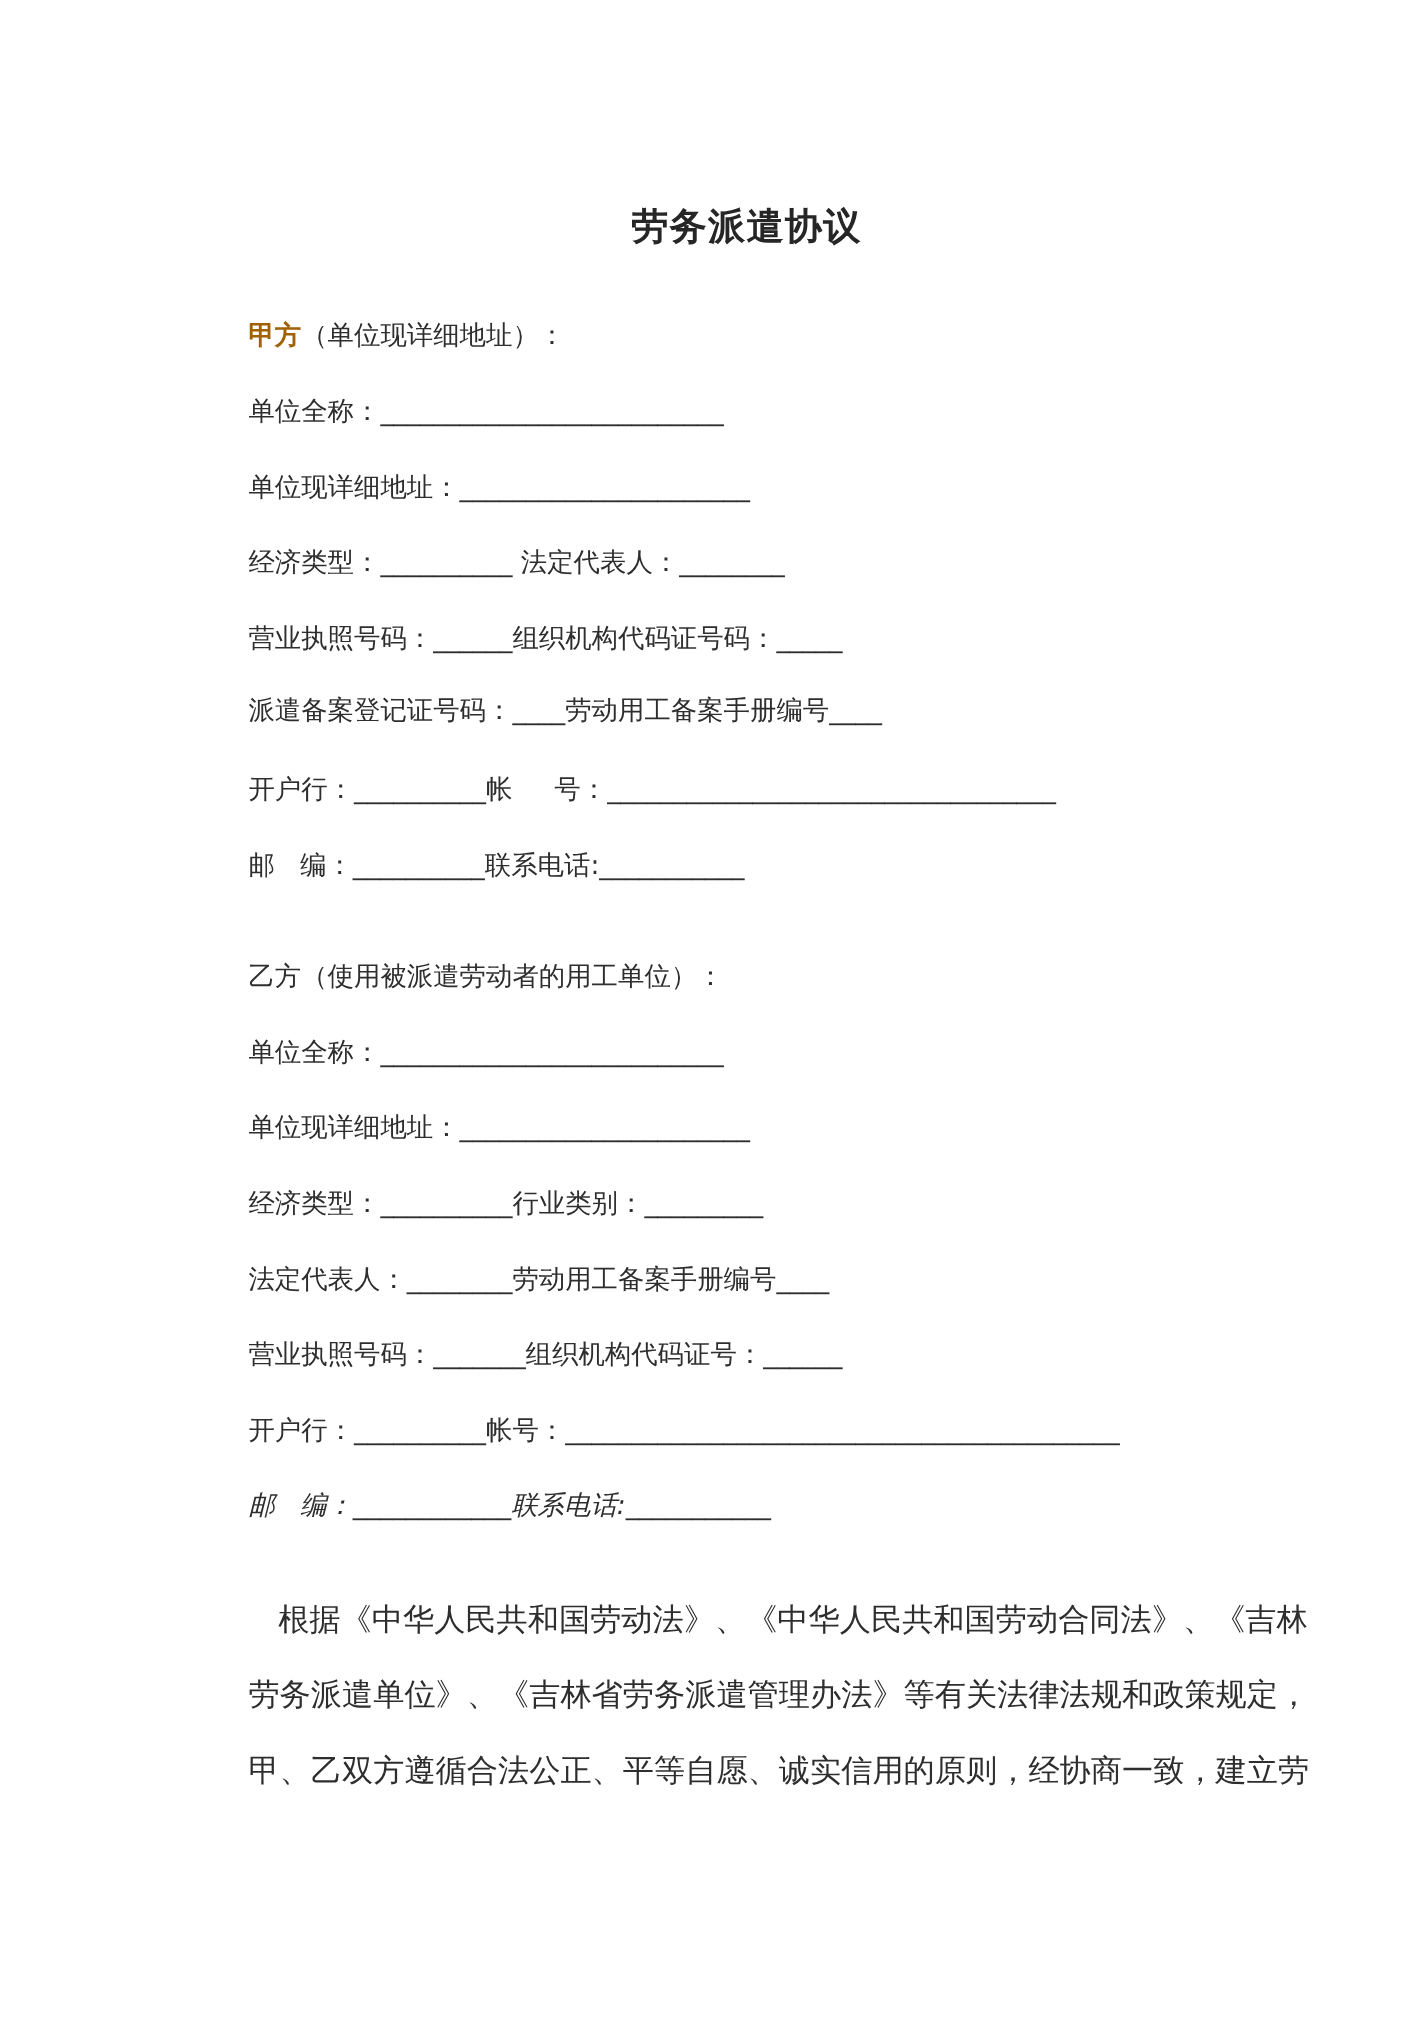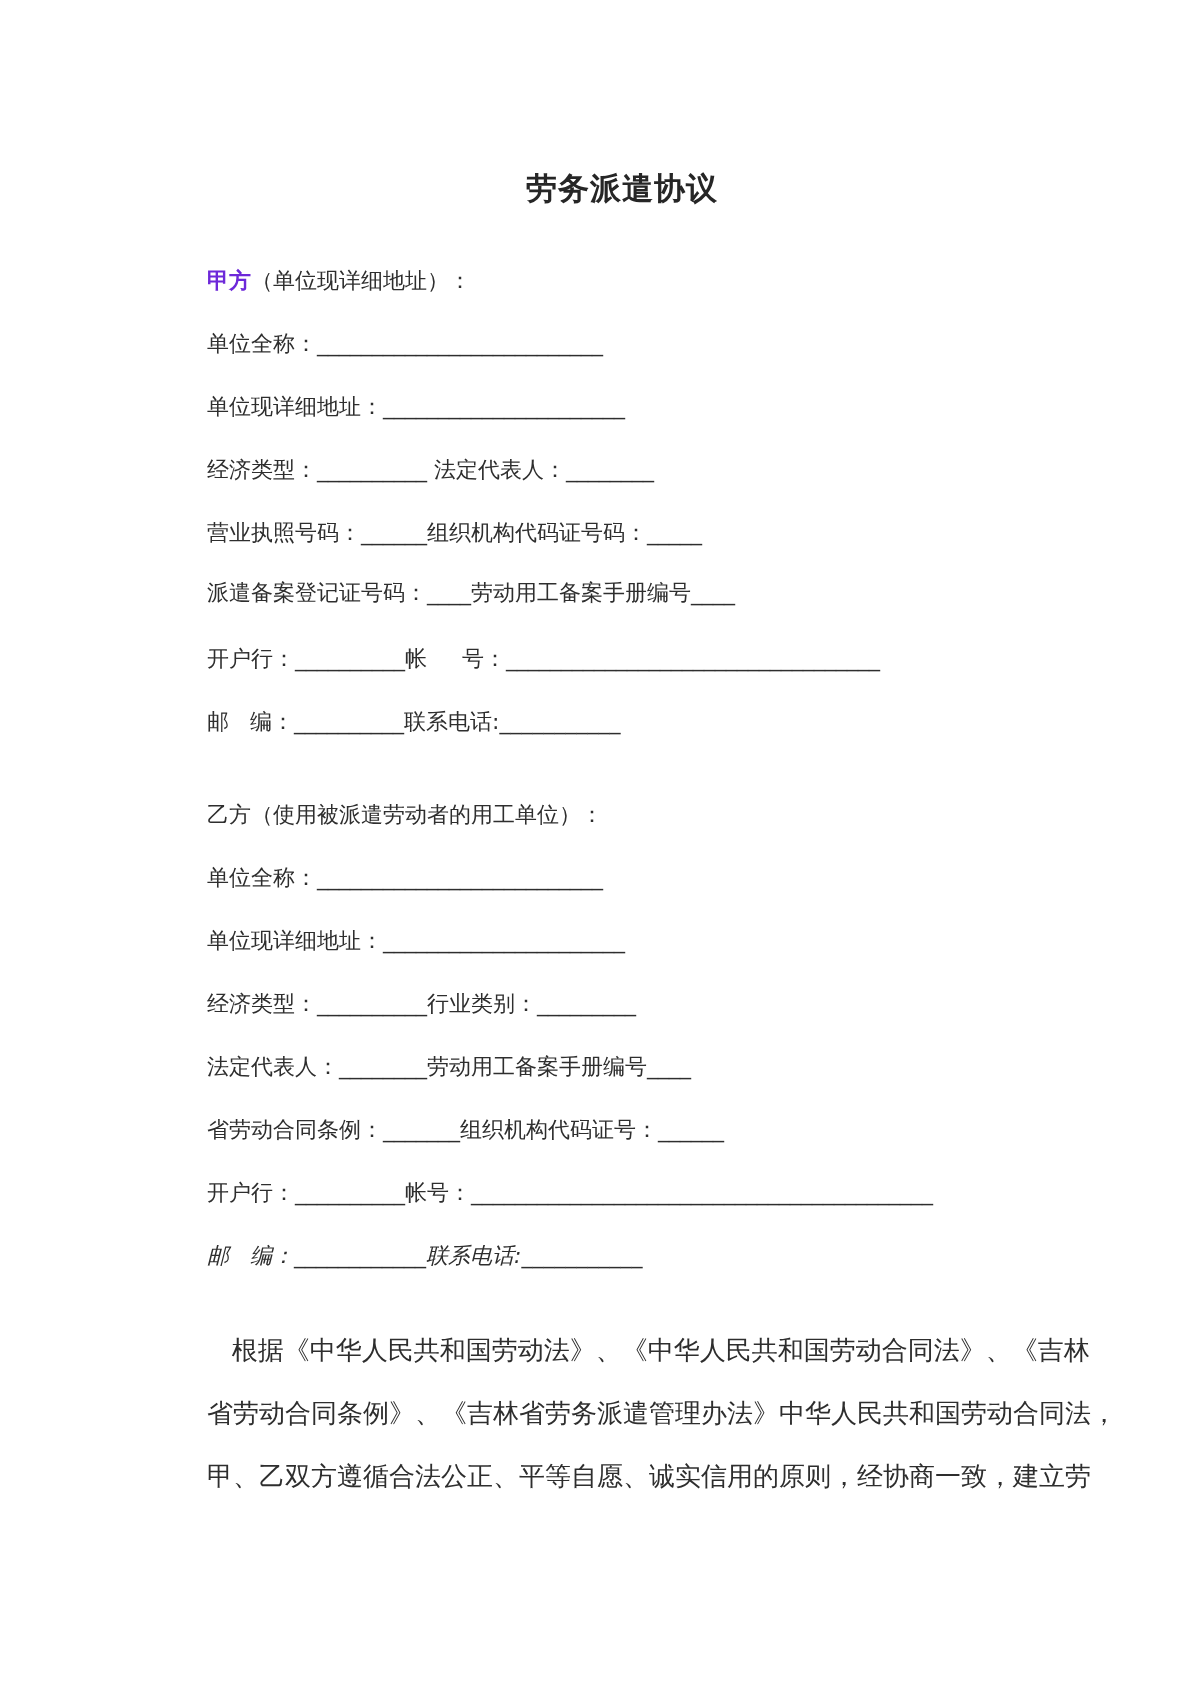--- a/index.html
+++ b/index.html
@@ -11,21 +11,21 @@
     .page { position: absolute; left: 0; top: 0; width: 1046px; height: 1683px; margin-left: 27px; }
     .title {
       position: absolute; left: 0; width: 1190px; top: 168px;
       text-align: center; font-size: 31px; font-weight: bold; color: #262626;
       letter-spacing: 1px;
     }
     .line {
       position: absolute; left: 180px; font-size: 22px; line-height: 30px;
       white-space: pre; color: #2e2e2e;
     }
-    .line b { font-weight: bold; color: #6d28d9; }
+    .line b { font-weight: bold; color: #a16207; }
     .para {
       position: absolute; left: 180px; width: 840px; font-size: 26px;
       line-height: 30px; white-space: pre; color: #2e2e2e;
     }
   </style>
 </head>
 <body>
 
 <div class="page">
 
@@ -40,21 +40,21 @@
   <div class="line" style="top:578px;">派遣备案登记证号码：____劳动用工备案手册编号____</div>
   <div class="line" style="top:644px;">开户行：__________帐     号：__________________________________</div>
   <div class="line" style="top:707px;">邮   编：__________联系电话:___________</div>
 
   <div class="line" style="top:800px;">乙方（使用被派遣劳动者的用工单位）：</div>
 
   <div class="line" style="top:863px;">单位全称：__________________________</div>
   <div class="line" style="top:926px;">单位现详细地址：______________________</div>
   <div class="line" style="top:989px;">经济类型：__________行业类别：_________</div>
   <div class="line" style="top:1052px;">法定代表人：________劳动用工备案手册编号____</div>
-  <div class="line" style="top:1115px;">省劳动合同条例：_______组织机构代码证号：______</div>
+  <div class="line" style="top:1115px;">营业执照号码：_______组织机构代码证号：______</div>
   <div class="line" style="top:1178px;">开户行：__________帐号：__________________________________________</div>
   <div class="line" style="top:1241px;font-style:italic;">邮   编：____________联系电话:___________</div>
 
   <div class="para" style="top:1335px;">   根据《中华人民共和国劳动法》、《中华人民共和国劳动合同法》、《吉林</div>
-  <div class="para" style="top:1398px;">省劳动合同条例》、《吉林省劳务派遣管理办法》中华人民共和国劳动合同法，</div>
+  <div class="para" style="top:1398px;">劳务派遣单位》、《吉林省劳务派遣管理办法》等有关法律法规和政策规定，</div>
   <div class="para" style="top:1461px;">甲、乙双方遵循合法公正、平等自愿、诚实信用的原则，经协商一致，建立劳</div>
 
 </div>
 
 </body></html>

